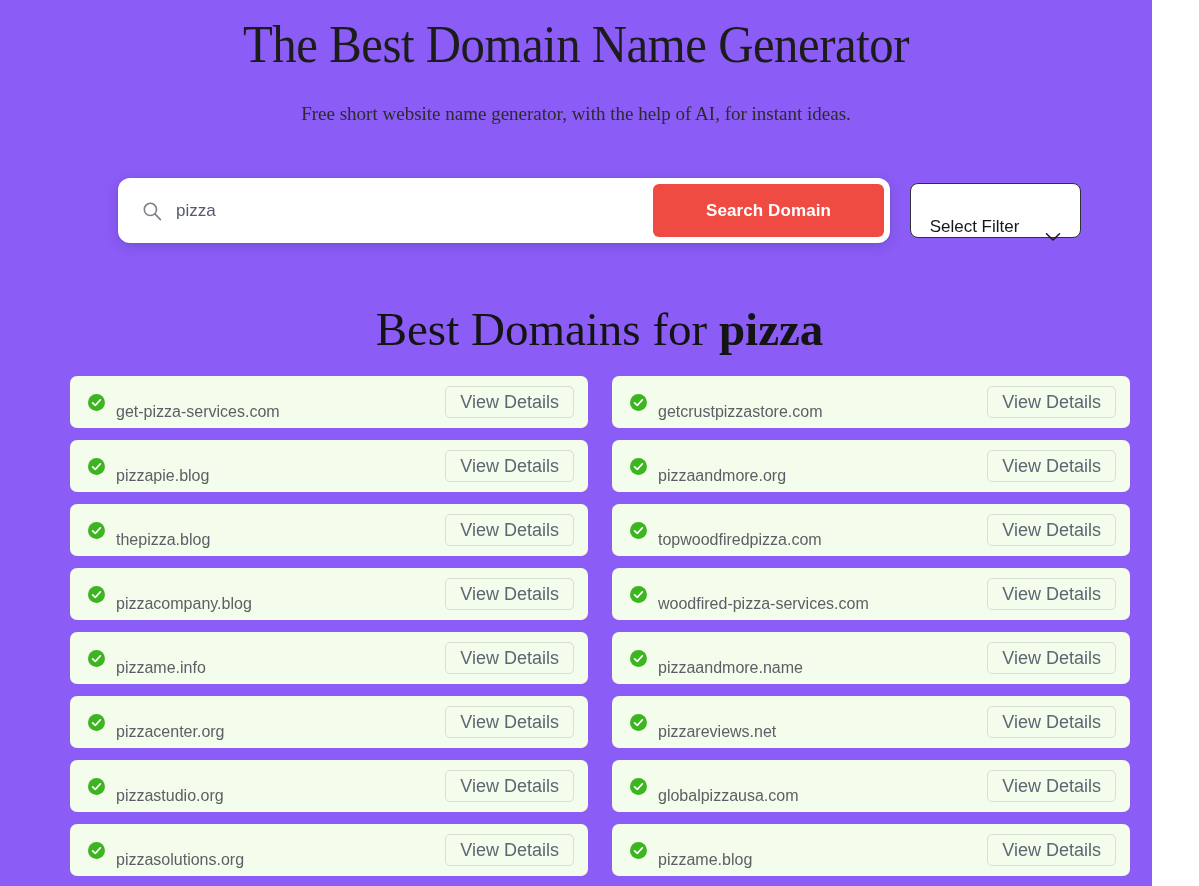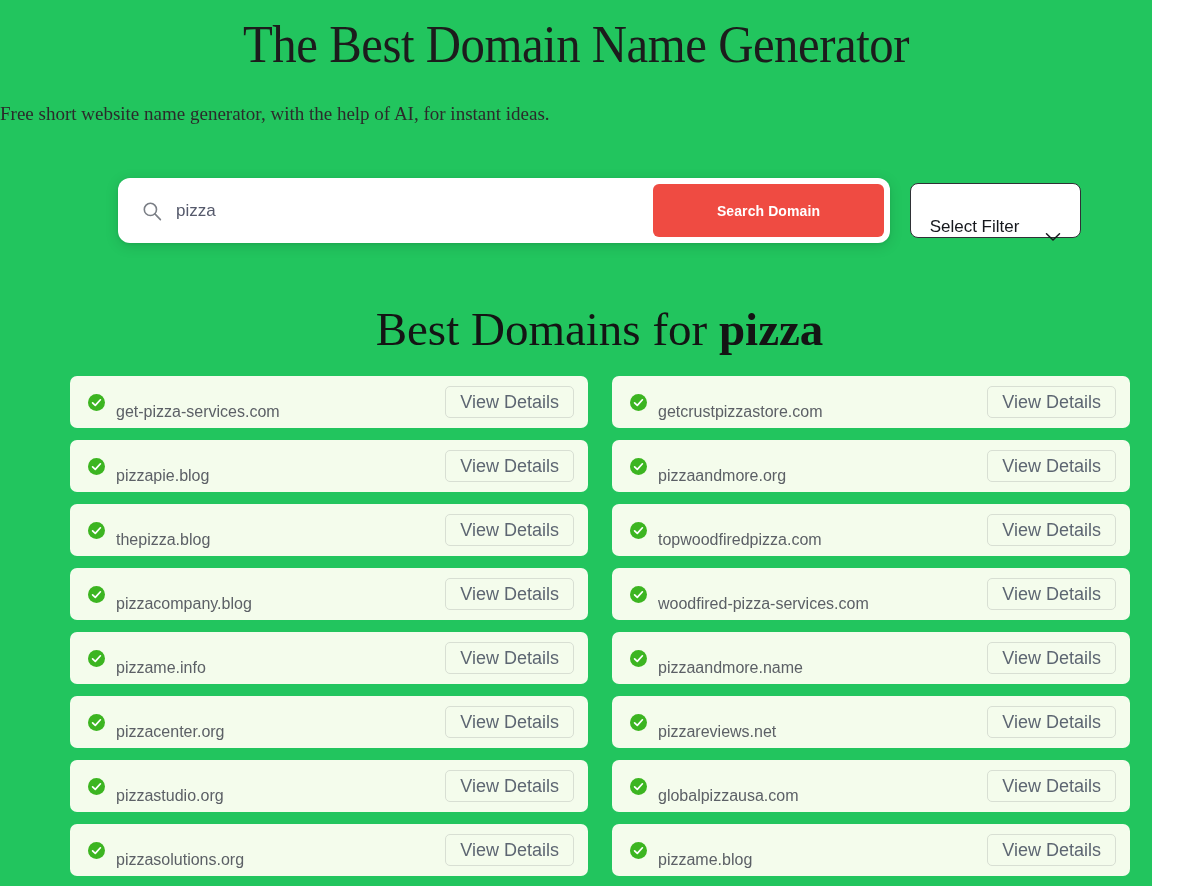--- a/index.html
+++ b/index.html
@@ -11,41 +11,41 @@
     height: 886px;
     background: #ffffff;
     overflow: hidden;
     font-family: "Liberation Sans", sans-serif;
   }
 
   .page {
     width: 1152px;
     height: 886px;
     position: relative;
-    background: #22c55e;
+    background: #8b5cf6;
   }
 
   
   .hero-title {
     margin: 0;
     padding-top: 14px;
     text-align: center;
     font-family: "Liberation Serif", serif;
     font-size: 53px;
     font-weight: 400;
     letter-spacing: -0.5px;
     color: #1c1c1c;
     line-height: 1.15;
     transform: scaleX(0.92);
   }
 
   .hero-subtitle {
     margin: 0;
     padding-top: 28px;
-    text-align: left;
+    text-align: center;
     font-family: "Liberation Serif", serif;
     font-size: 19px;
     font-weight: 400;
     color: #2b2b2b;
   }
 
   
   .search-row {
     position: absolute;
     top: 178px;
@@ -95,21 +95,21 @@
   .search-btn {
     flex: 0 0 auto;
     width: 231px;
     height: 53px;
     margin-right: 6px;
     border: none;
     border-radius: 6px;
     background: #ef4b42;
     color: #ffffff;
     font-family: "Liberation Sans", sans-serif;
-    font-size: 14px;
+    font-size: 17px;
     font-weight: bold;
     letter-spacing: 0.1px;
     cursor: pointer;
   }
 
   .filter-btn {
     margin-left: 20px;
     width: 171px;
     height: 55px;
     margin-top: 5px;

